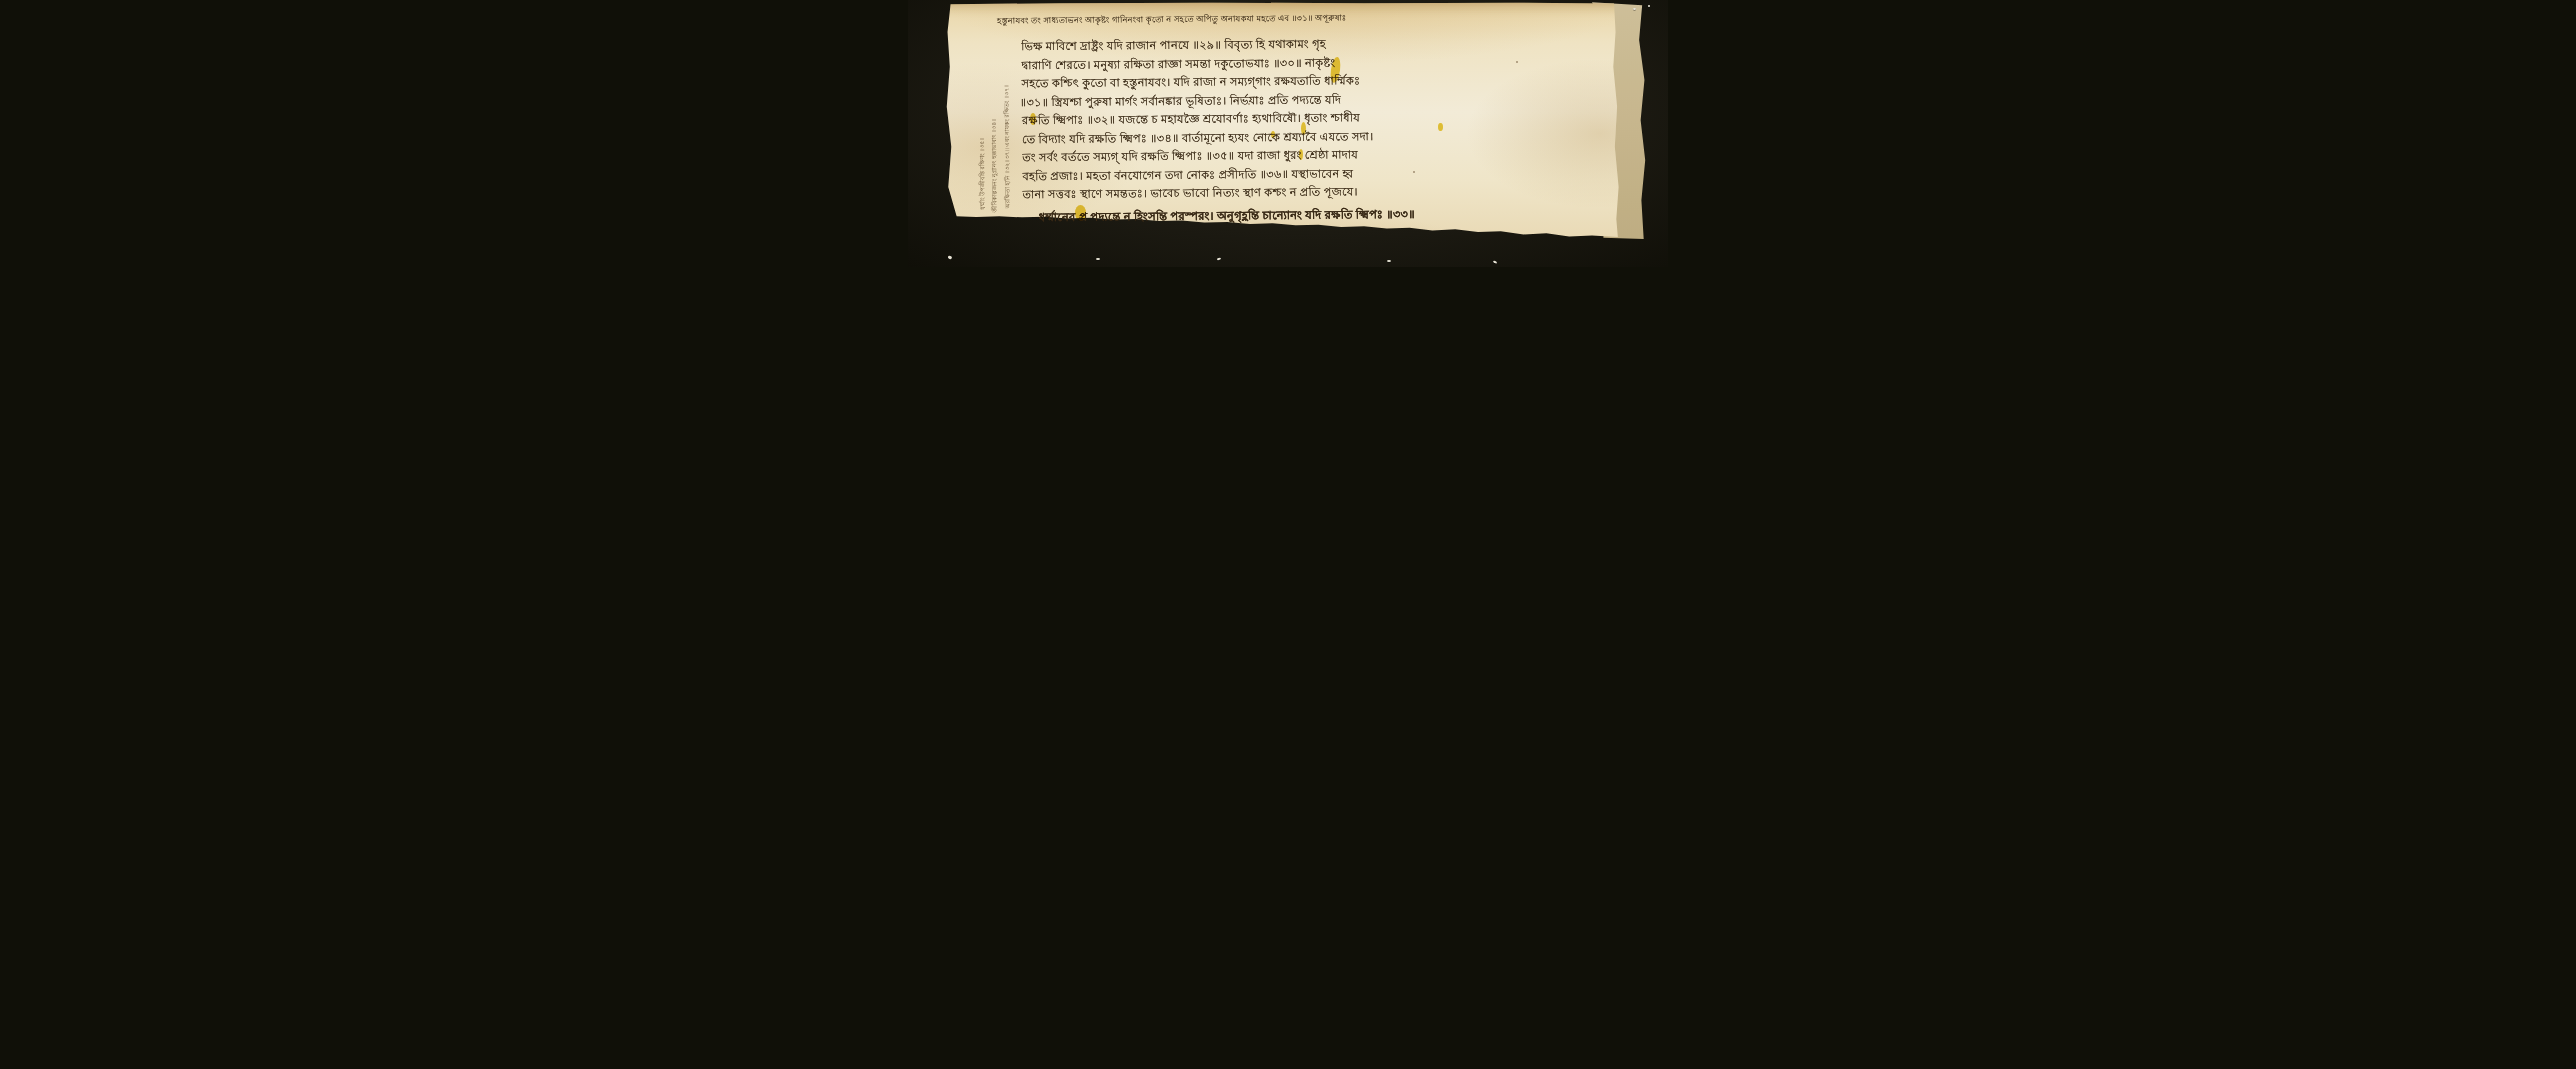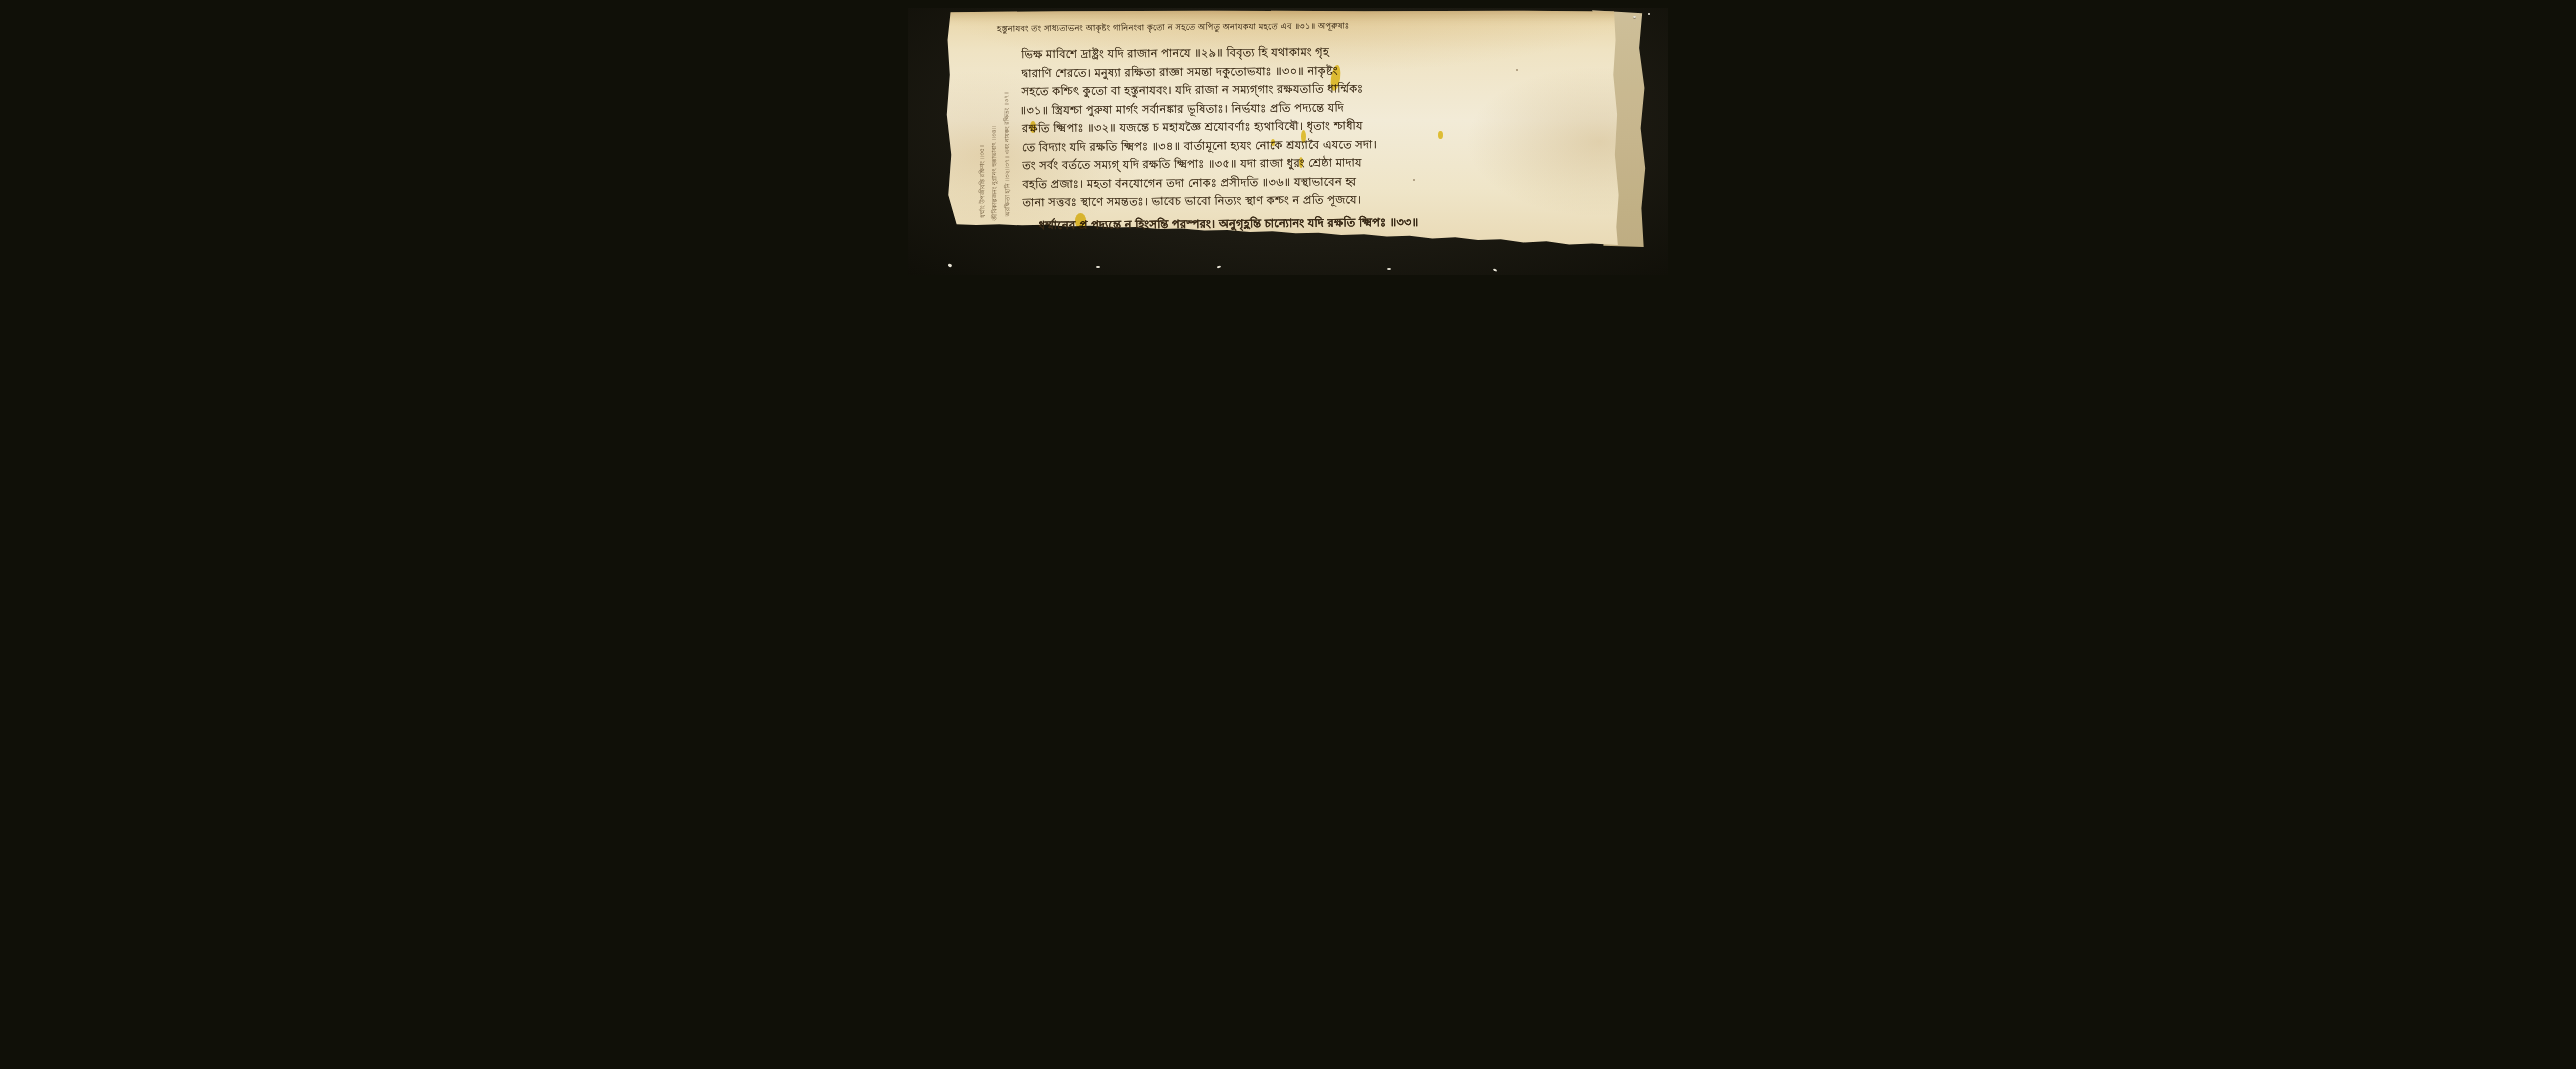--- a/index.html
+++ b/index.html
@@ -1,23 +1,23 @@
 <!DOCTYPE html>
 <html style="--background: #1c1a12; --paper: #eee0ba; --ink: #3a2a16; --highlight: #e8c824; --underleaf: #d9c79e; --debris: #e9e5d6;font-size:8.2px"><head>
 <meta charset="utf-8">
 <style>
   :root{
     --background:#1c1a12; --paper:#eee0ba; --ink:#3a2a16;
     --highlight:#e8c824; --underleaf:#d9c79e; --debris:#e9e5d6;
   }
   html,body{margin:0;padding:0;background:#101008;}
   .scene{
-    position:relative; width:760px; height:267px; margin:8px auto; overflow:hidden;
+    position:relative; width:760px; height:267px; margin:0 auto; overflow:hidden;
     background: radial-gradient(ellipse at 52% 42%, #2a2719 0%, var(--background) 55%, #100f08 100%);
-    font-family:Liberation Sans, sans-serif;
+    font-family:Liberation Serif, serif;
   }
   
   .under-folio{
     position:absolute; inset:0; background:var(--underleaf);
     background-image:linear-gradient(180deg,#e0cfa6 0%,#d7c598 50%,#cdb98a 100%);
     clip-path:polygon(90% 0.8%, 96.6% 2%, 96.2% 15%, 96.9% 30%, 96.4% 45%, 97% 60%, 96.5% 75%, 96.8% 89.5%, 91.5% 89%, 92% 45%, 91.6% 10%);
     filter:brightness(.92);
   }
   .page{
     position:absolute; inset:0;

